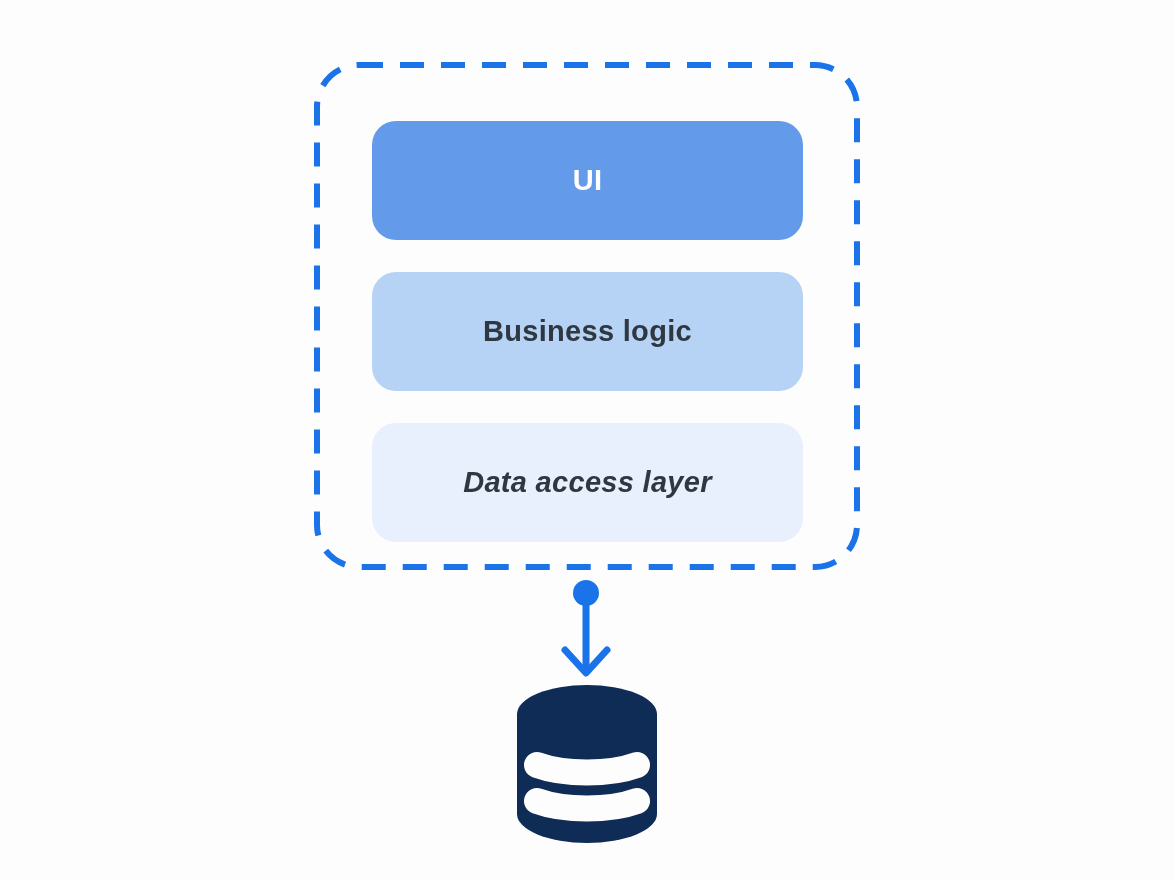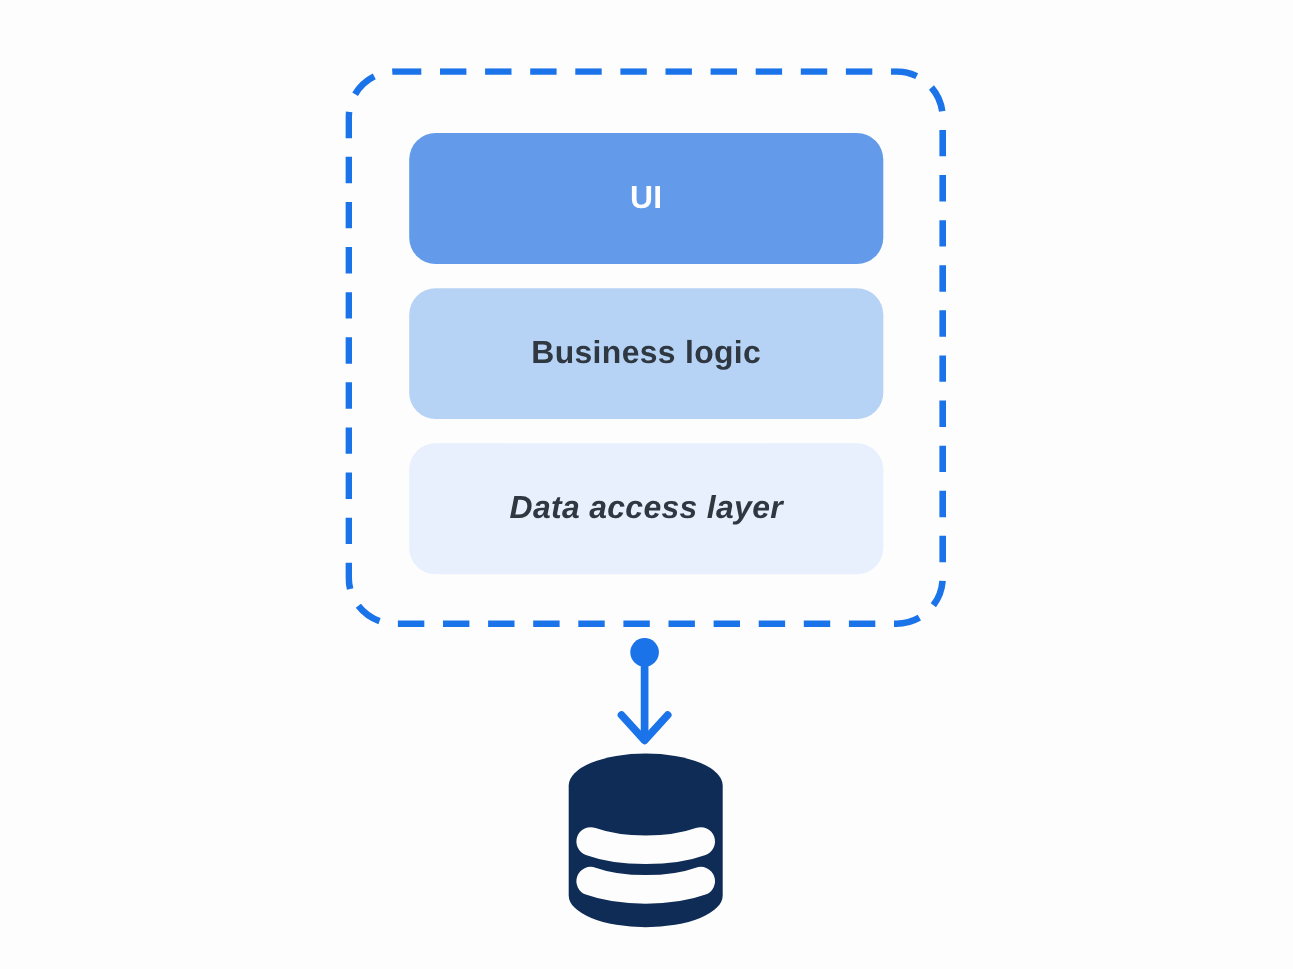--- a/index.html
+++ b/index.html
@@ -38,21 +38,21 @@
   }
 
   
   .layers {
     position: absolute;
     left: 58px;
     top: 59px;
     width: 431px;
     display: flex;
     flex-direction: column;
-    gap: 22px;
+    gap: 32px;
   }
   .layer {
     height: 119px;
     border-radius: 24px;
     display: flex;
     align-items: center;
     justify-content: center;
     font-size: 29px;
     font-weight: 600;
     letter-spacing: 0.3px;

